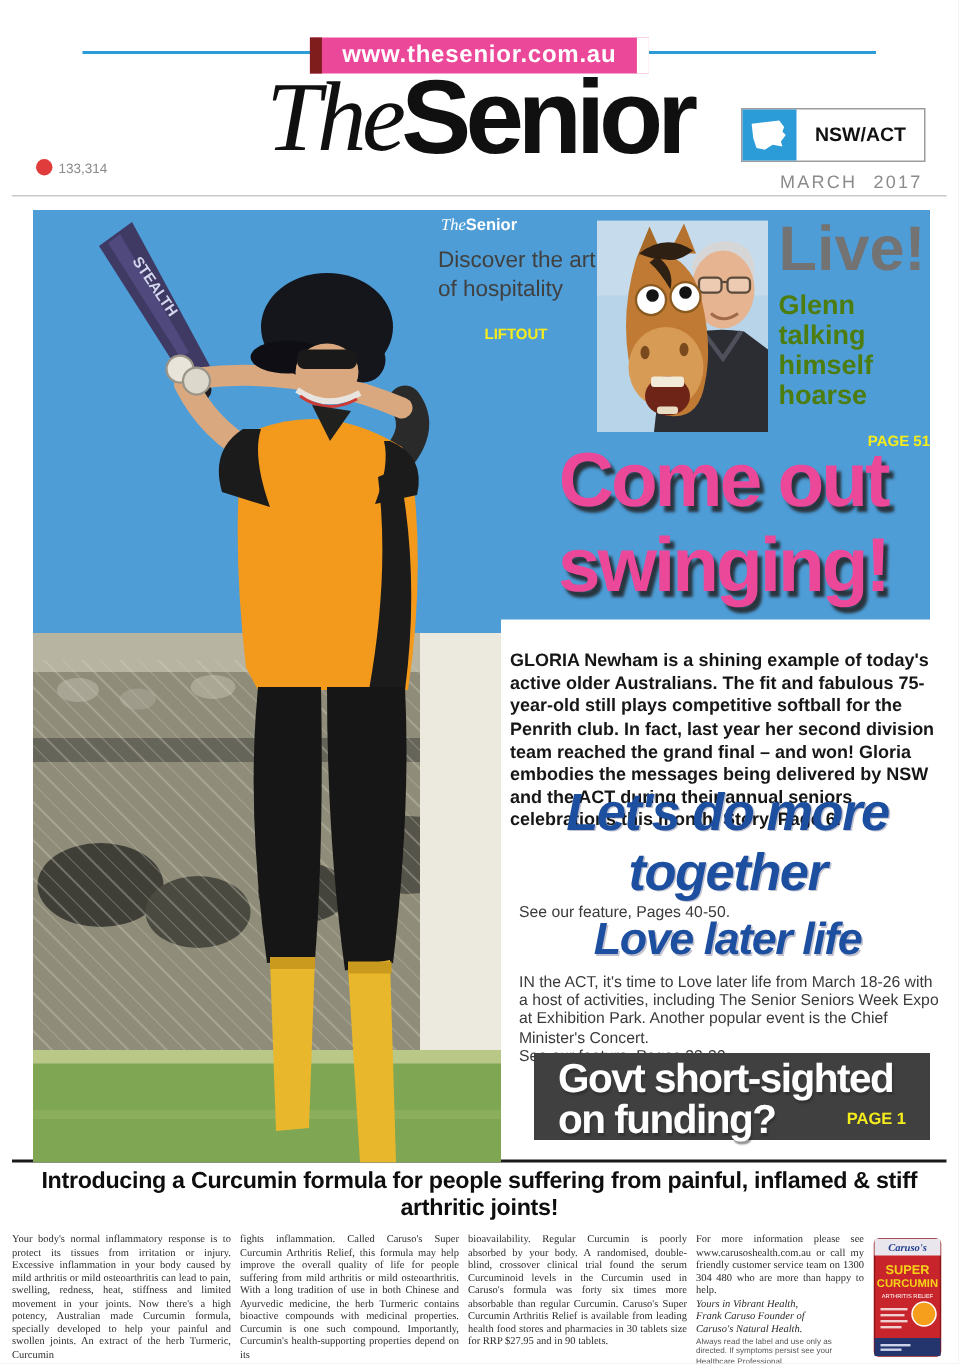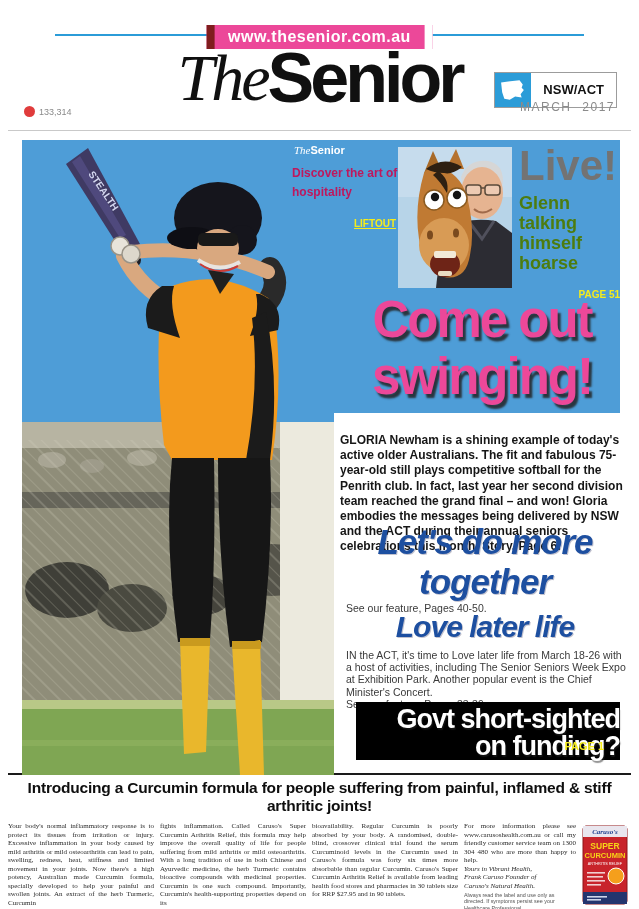--- a/index.html
+++ b/index.html
@@ -14,58 +14,58 @@
   .masthead{position:absolute;top:36px;left:0;right:0;text-align:center;white-space:nowrap;color:#101010;}
   .masthead .the{font-family:"Liberation Serif",serif;font-style:italic;font-size:66px;letter-spacing:-3px;}
   .masthead .senior{font-weight:bold;font-size:70px;letter-spacing:-4px;position:relative;top:2px;}
   .circulation{position:absolute;left:24px;top:106px;font-size:9px;color:#8a8a8a;
                display:flex;align-items:flex-end;gap:4px;}
   .circ-dot{width:11px;height:11px;border-radius:50%;background:#e03c3c;}
   .edition-badge{position:absolute;right:22px;top:72px;border:1px solid #9c9c9c;background:#fff;
                  display:flex;height:34px;}
   .edition-state{width:36px;background:#2b9cd8;display:flex;align-items:center;justify-content:center;}
   .edition-label{font-weight:bold;font-size:13px;line-height:33px;padding:0 12px;color:#111;}
-  .edition-date{position:absolute;right:24px;top:100px;font-size:12px;color:#8b8b8b;
+  .edition-date{position:absolute;right:24px;top:114px;font-size:12px;color:#8b8b8b;
                 letter-spacing:1.5px;word-spacing:6px;}
   .header-rule{position:absolute;top:130px;left:8px;right:8px;height:1px;background:#c9c9c9;}
 
   
   .blue-band{position:absolute;left:22px;top:140px;width:598px;height:273px;background:#4e9dd7;}
   .photo{position:absolute;left:22px;top:140px;width:312px;height:635px;z-index:1;}
   .photo svg{display:block;}
 
   
   .promo-traveller{position:absolute;left:292px;top:145px;width:108px;z-index:3;}
   .trav-brand{color:#fff;font-size:11px;line-height:10px;padding-left:2px;}
   .trav-brand .tb-the{font-family:"Liberation Serif",serif;font-style:italic;}
   .trav-brand .tb-sen{font-weight:bold;}
   .trav-name{color:#fff;font-weight:bold;font-size:28px;line-height:24px;letter-spacing:-1px;margin-top:-3px;}
-  .trav-headline{color:#be185d;font-weight:bold;font-size:12px;line-height:19px;margin-top:9px;}
-  .trav-tag{color:#f5ec1c;font-weight:bold;font-size:10px;text-align:right;margin-top:16px;padding-right:4px;text-decoration:underline;}
+  .trav-headline{color:#404040;font-weight:normal;font-size:15px;line-height:19px;margin-top:9px;}
+  .trav-tag{color:#f5ec1c;font-weight:bold;font-size:10px;text-align:center;margin-top:16px;padding-right:4px;}
   .horse-photo{position:absolute;left:398px;top:147px;width:114px;height:141px;z-index:3;}
   .promo-live{position:absolute;left:519px;top:144px;width:103px;z-index:3;}
   .live-title{color:#737373;font-weight:bold;font-size:42px;line-height:44px;}
   .live-headline{color:#4d7c0f;font-weight:bold;font-size:18px;line-height:20px;margin-top:5px;}
   .live-page{color:#f5ec1c;font-weight:bold;font-size:10px;text-align:right;margin-top:16px;padding-right:2px;}
 
   
   .cover-headline{position:absolute;left:334px;top:291px;width:296px;text-align:center;color:#ec4899;
                   font-weight:bold;font-size:51px;line-height:57px;letter-spacing:-2px;z-index:3;
                   text-shadow:3px 4px 2px rgba(35,35,35,.85);}
   .standfirst{position:absolute;left:340px;top:433px;width:290px;font-weight:bold;
               font-size:12px;line-height:15.2px;color:#161616;z-index:2;}
   .sec{position:absolute;left:340px;width:290px;z-index:2;}
   .sec h2{font-style:italic;font-weight:bold;color:#1d4fa0;text-align:center;letter-spacing:-1px;
           margin:0;text-shadow:1px 1px 0 rgba(10,10,60,.25);}
   .sec .body,.sec .see{font-size:10.5px;line-height:12.2px;color:#3a3a3a;margin:0 0 0 6px;}
   .sec .body{margin-top:5px;}
   .sec1{top:522px;} .sec1 h2{font-size:35px;}
   .sec2{top:610px;} .sec2 h2{font-size:30px;}
 
-  .govt-banner{position:absolute;left:356px;top:702px;width:264px;height:58px;background:#000000;z-index:2;text-align:right;}
+  .govt-banner{position:absolute;left:356px;top:702px;width:264px;height:58px;background:#404040;z-index:2;}
   .govt-text{color:#fff;font-weight:bold;font-size:27px;line-height:27px;padding:4px 0 0 16px;
              letter-spacing:-1px;text-shadow:1px 2px 1px rgba(40,40,40,.5);}
   .govt-page{position:absolute;right:16px;bottom:8px;color:#f5ec1c;font-weight:bold;font-size:11px;}
 
   
   .bottom-rule{position:absolute;left:8px;top:773px;width:623px;height:2px;background:#1a1a1a;}
   .advertorial{position:absolute;left:8px;top:779px;width:623px;}
   .ad-headline{font-weight:bold;font-size:15.5px;color:#0e0e0e;text-align:center;letter-spacing:-.2px;}
   .ad-cols{display:flex;gap:6px;margin-top:7px;font-family:"Liberation Serif",serif;
            font-size:7px;line-height:8.5px;color:#2a2a2a;text-align:justify;}

